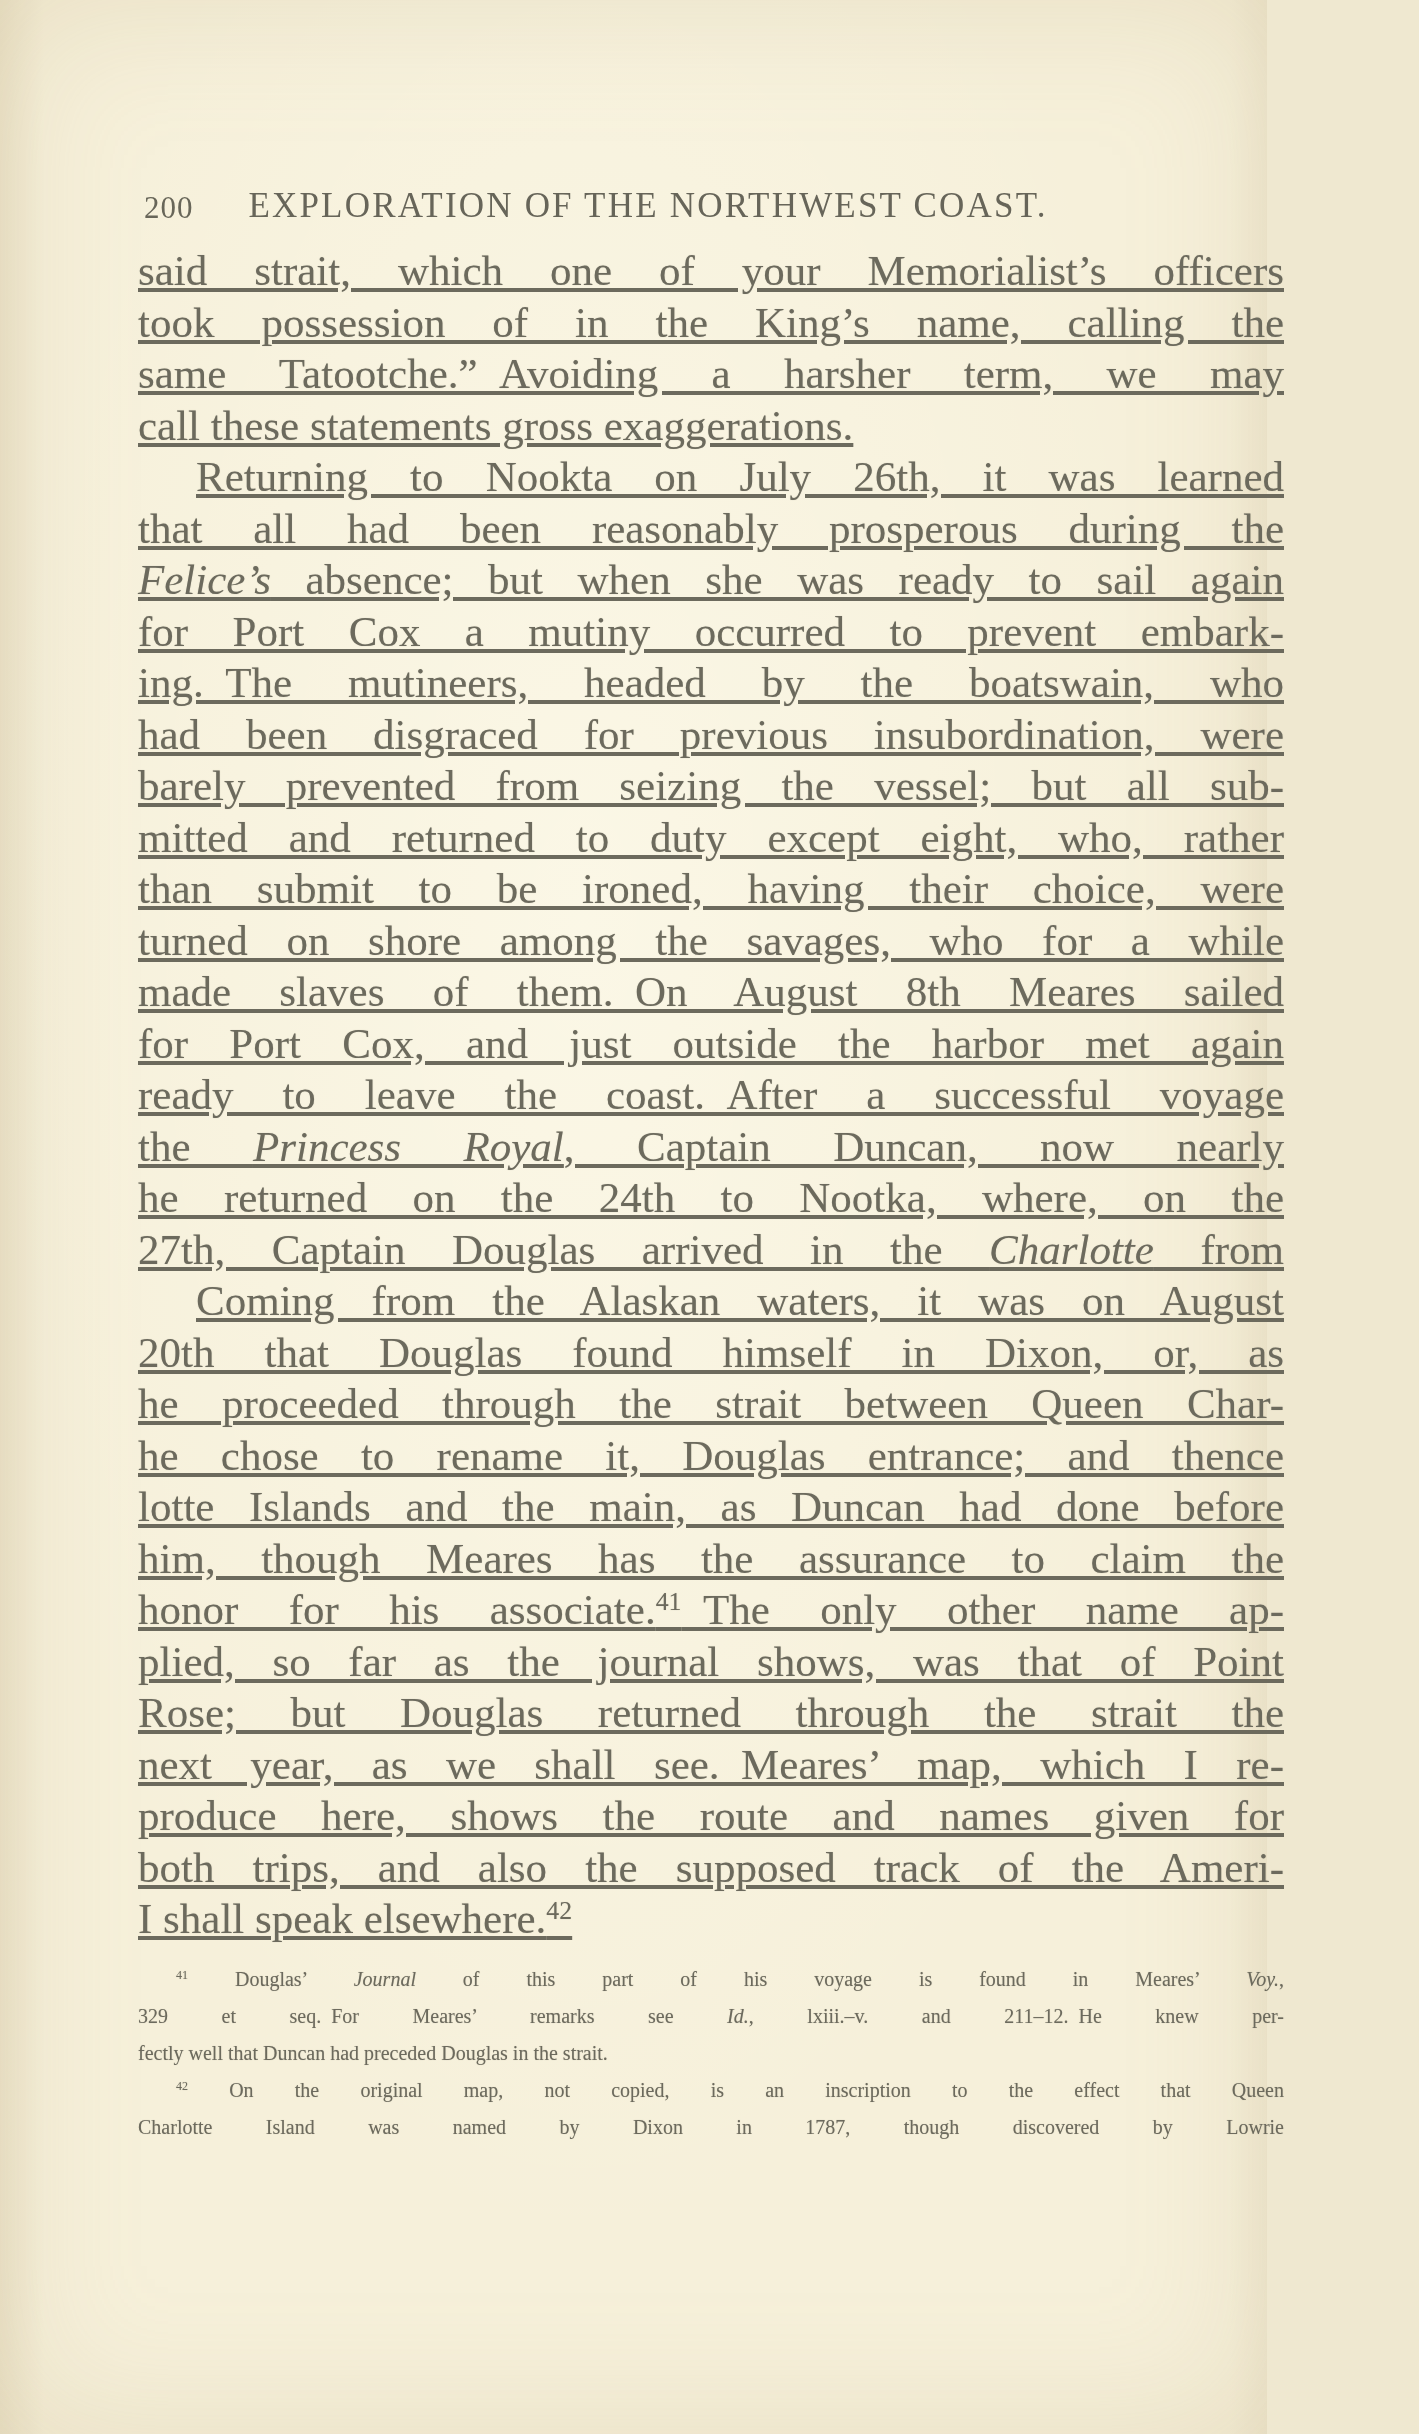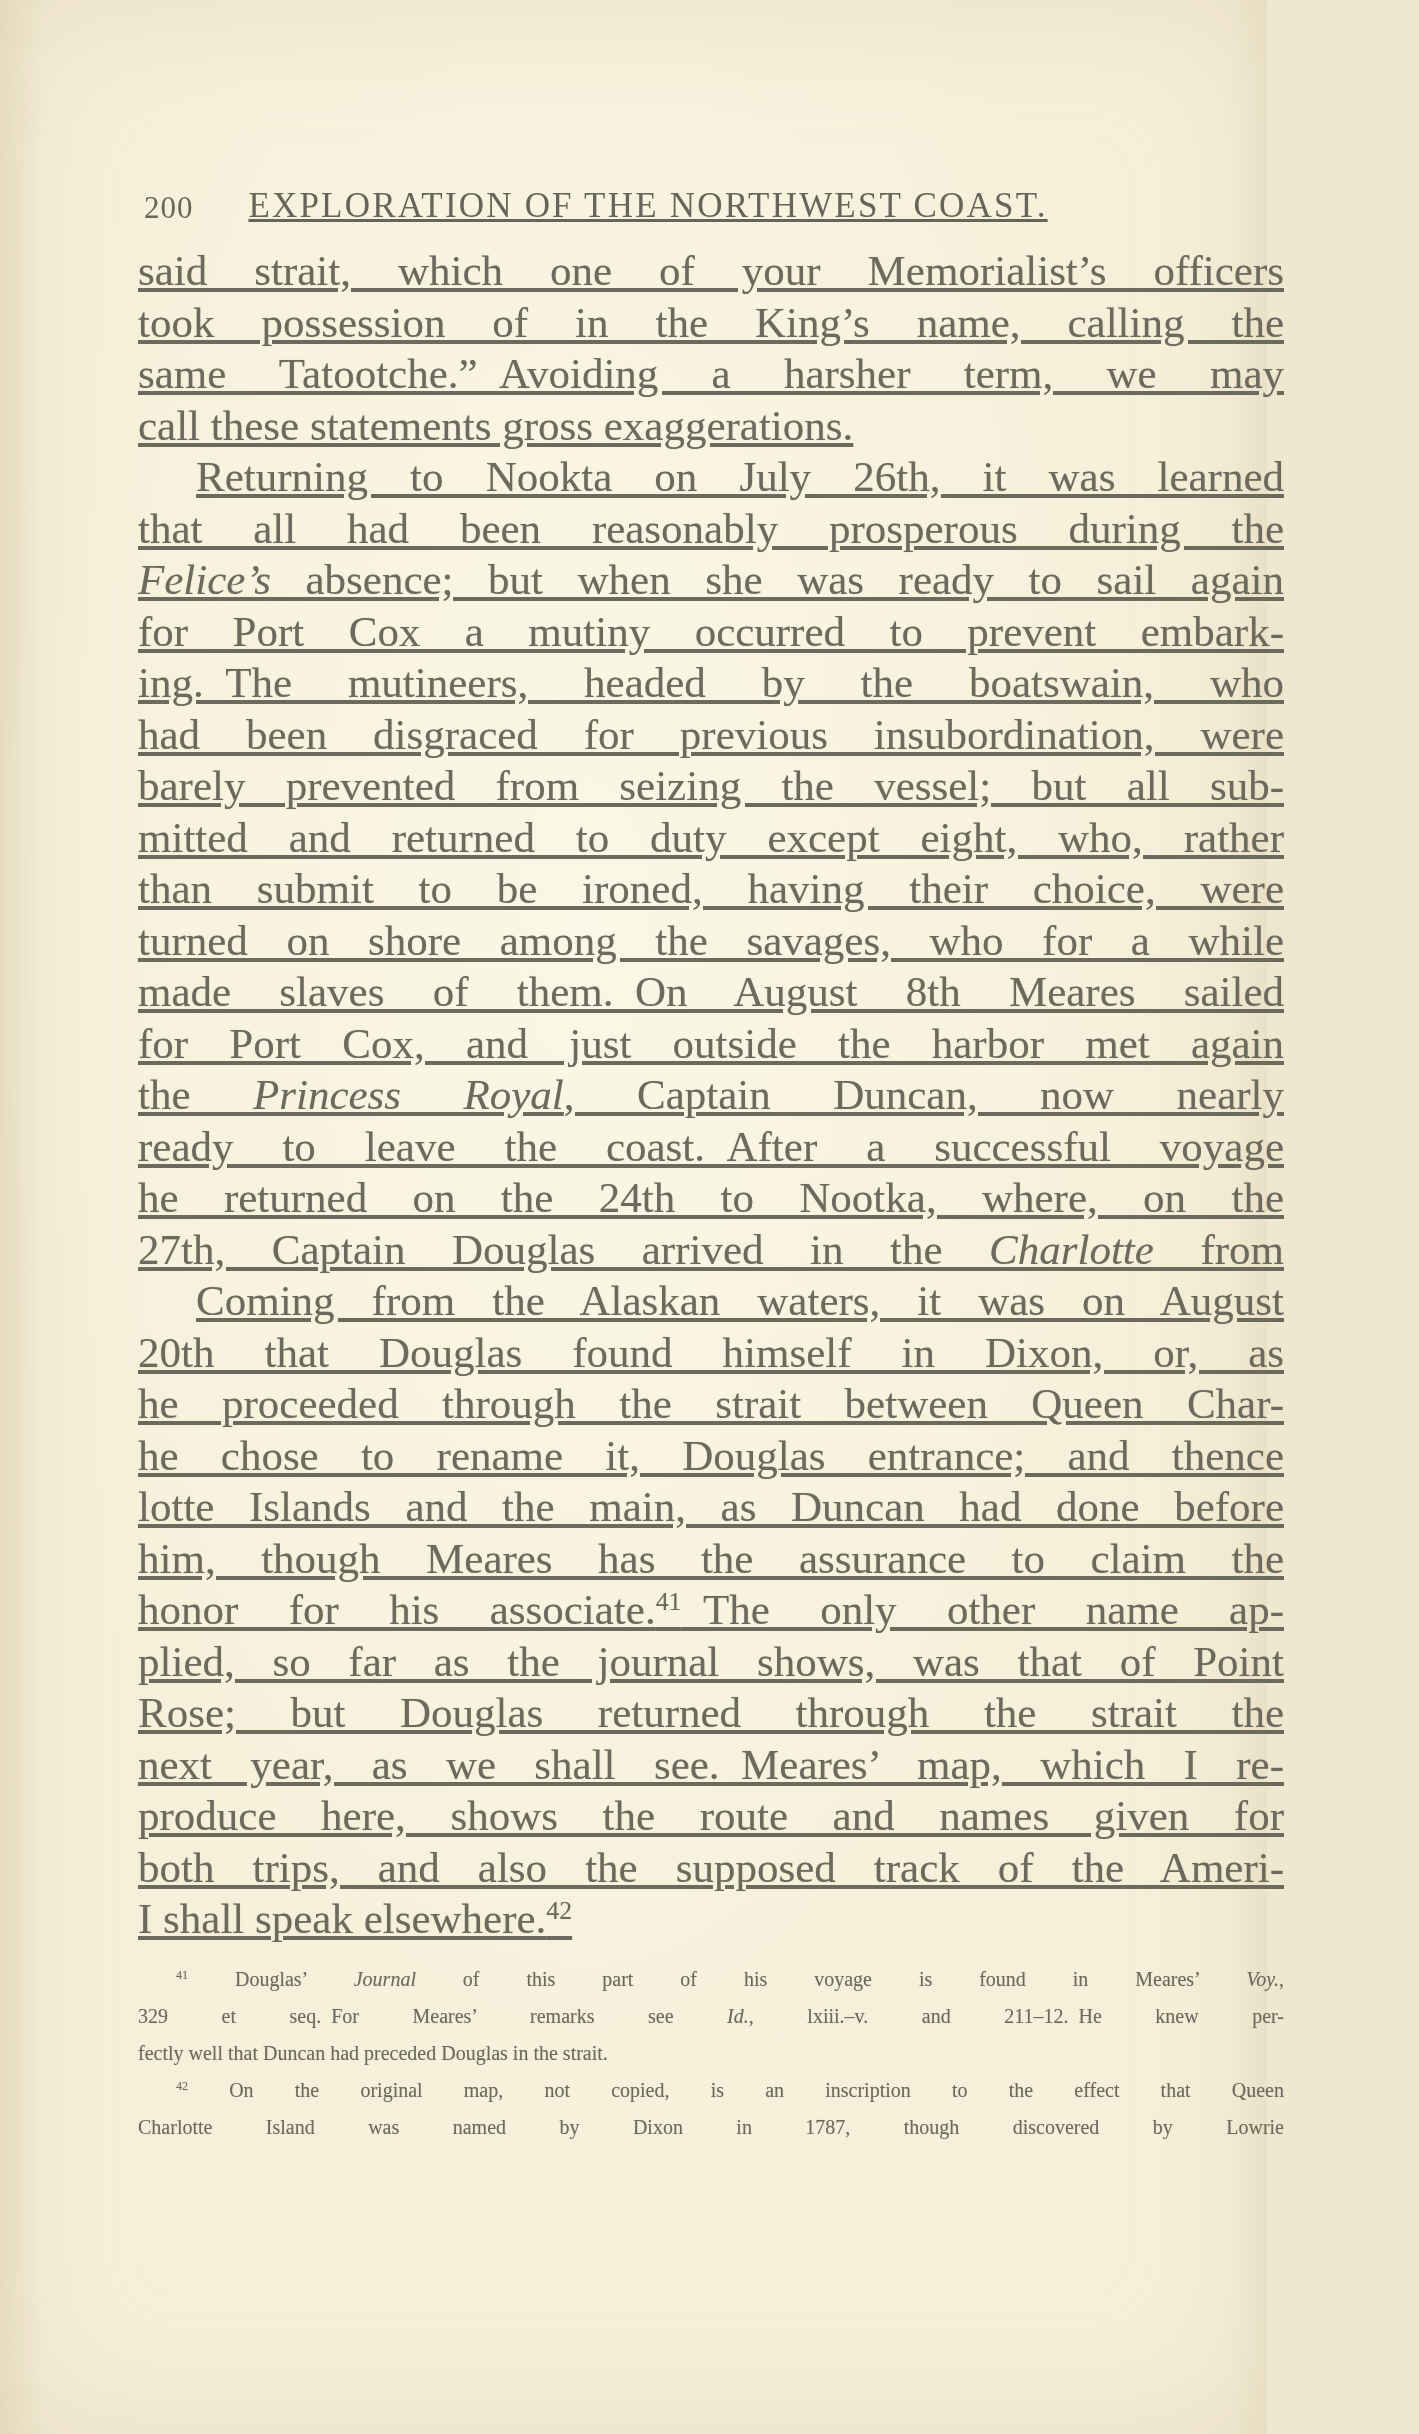--- a/index.html
+++ b/index.html
@@ -22,21 +22,21 @@
   .content{position:absolute;left:138px;top:183px;width:1146px;}
   .header{position:relative;height:62px;}
   .pagenum{
     position:absolute;left:6px;top:7px;
     font-size:31px;letter-spacing:1px;color:#686659;
   }
   .running{
     display:block;text-align:center;
     font-size:35px;letter-spacing:2.2px;
     padding-right:126px;padding-top:3px;
-    color:#676559;white-space:nowrap;text-decoration:underline;
+    color:#676559;white-space:nowrap;
   }
   .bodytext{font-size:43px;line-height:51.5px;text-decoration:underline;}
   .footnotes{font-size:20px;line-height:37px;margin-top:16px;}
   .line{
     text-align:justify;
     text-shadow:0 0 1px rgba(108,106,93,0.35);
     hyphens:none;
   }
   .line.j{text-align-last:justify;}
   .bodytext .line.ind{padding-left:58px;}
@@ -63,22 +63,22 @@
         <div class="line j"><span class="it">Felice’s</span><span> absence; but when she was ready to sail again</span></div>
         <div class="line j"><span>for Port Cox a mutiny occurred to prevent embark-</span></div>
         <div class="line j"><span>ing. The mutineers, headed by the boatswain, who</span></div>
         <div class="line j"><span>had been disgraced for previous insubordination, were</span></div>
         <div class="line j"><span>barely prevented from seizing the vessel; but all sub-</span></div>
         <div class="line j"><span>mitted and returned to duty except eight, who, rather</span></div>
         <div class="line j"><span>than submit to be ironed, having their choice, were</span></div>
         <div class="line j"><span>turned on shore among the savages, who for a while</span></div>
         <div class="line j"><span>made slaves of them. On August 8th Meares sailed</span></div>
         <div class="line j"><span>for Port Cox, and just outside the harbor met again</span></div>
+        <div class="line j"><span>ready to leave the coast. After a successful voyage</span></div>
         <div class="line j"><span>the </span><span class="it">Princess Royal</span><span>, Captain Duncan, now nearly</span></div>
-        <div class="line j"><span>ready to leave the coast. After a successful voyage</span></div>
         <div class="line j"><span>he returned on the 24th to Nootka, where, on the</span></div>
         <div class="line j"><span>27th, Captain Douglas arrived in the </span><span class="it">Charlotte</span><span> from</span></div>
         <div class="line j ind"><span>Coming from the Alaskan waters, it was on August</span></div>
         <div class="line j"><span>20th that Douglas found himself in Dixon, or, as</span></div>
         <div class="line j"><span>he proceeded through the strait between Queen Char-</span></div>
         <div class="line j"><span>he chose to rename it, Douglas entrance; and thence</span></div>
         <div class="line j"><span>lotte Islands and the main, as Duncan had done before</span></div>
         <div class="line j"><span>him, though Meares has the assurance to claim the</span></div>
         <div class="line j"><span>honor for his associate.</span><span class="sup">41</span><span> The only other name ap-</span></div>
         <div class="line j"><span>plied, so far as the journal shows, was that of Point</span></div>

